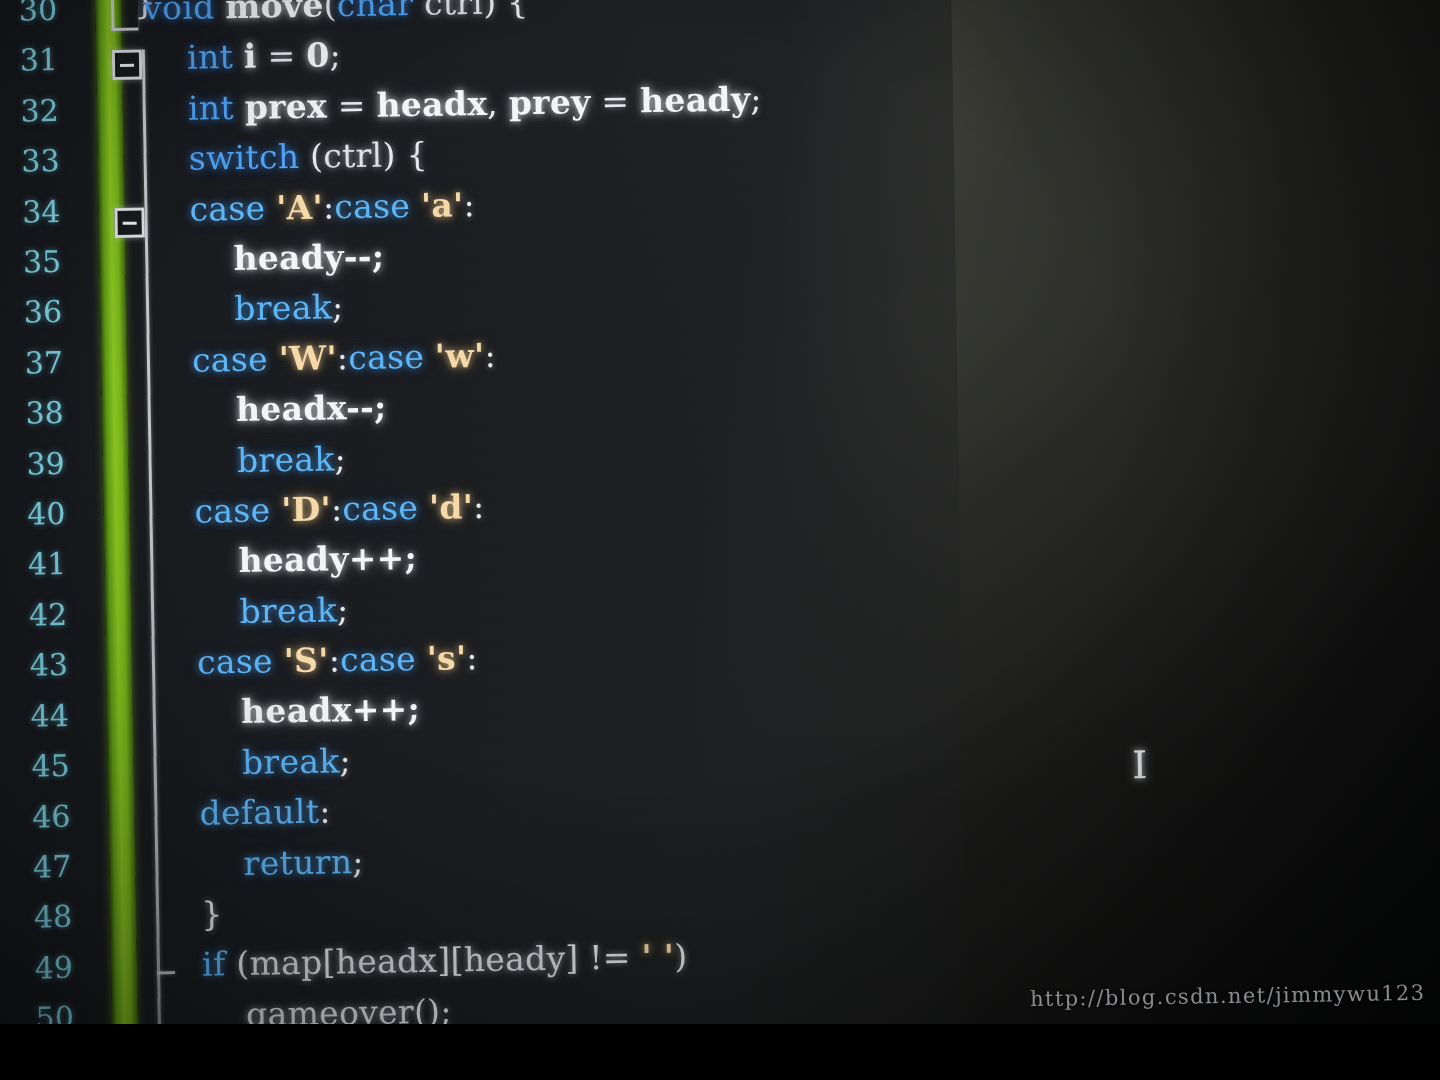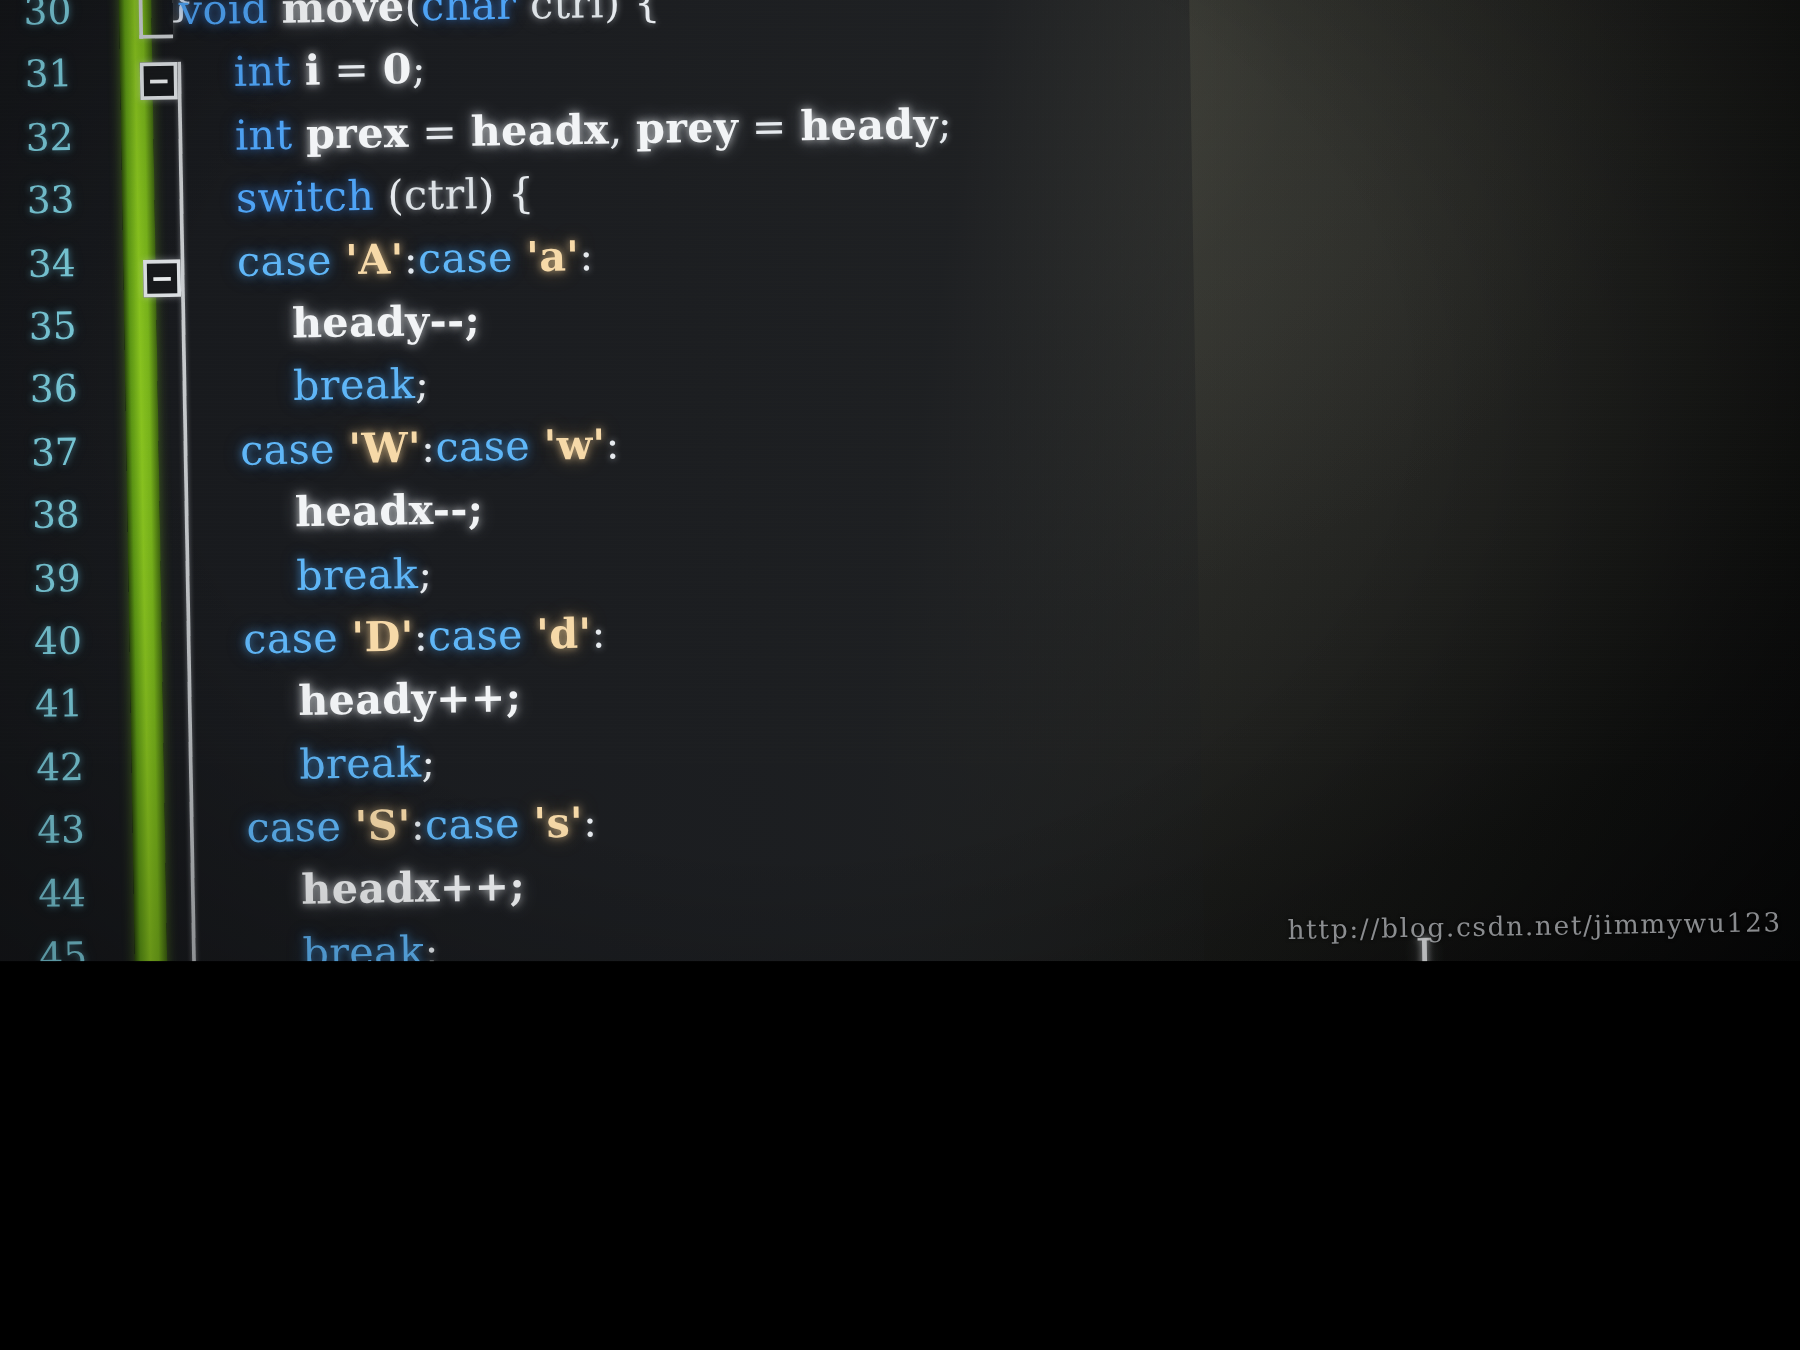--- a/index.html
+++ b/index.html
@@ -4,21 +4,21 @@
 <title>Code Editor Photo</title>
 <style>
   html, body {
     margin: 0;
     padding: 0;
     background: #000;
   }
   #screen {
     position: relative;
     width: 1440px;
-    height: 769px;
+    height: 1024px;
     overflow: hidden;
     background: #0b0d0e;
     font-family: "DejaVu Serif", "Liberation Serif", serif;
   }
 
   
   .panel {
     position: absolute;
     inset: 0;
     background:

